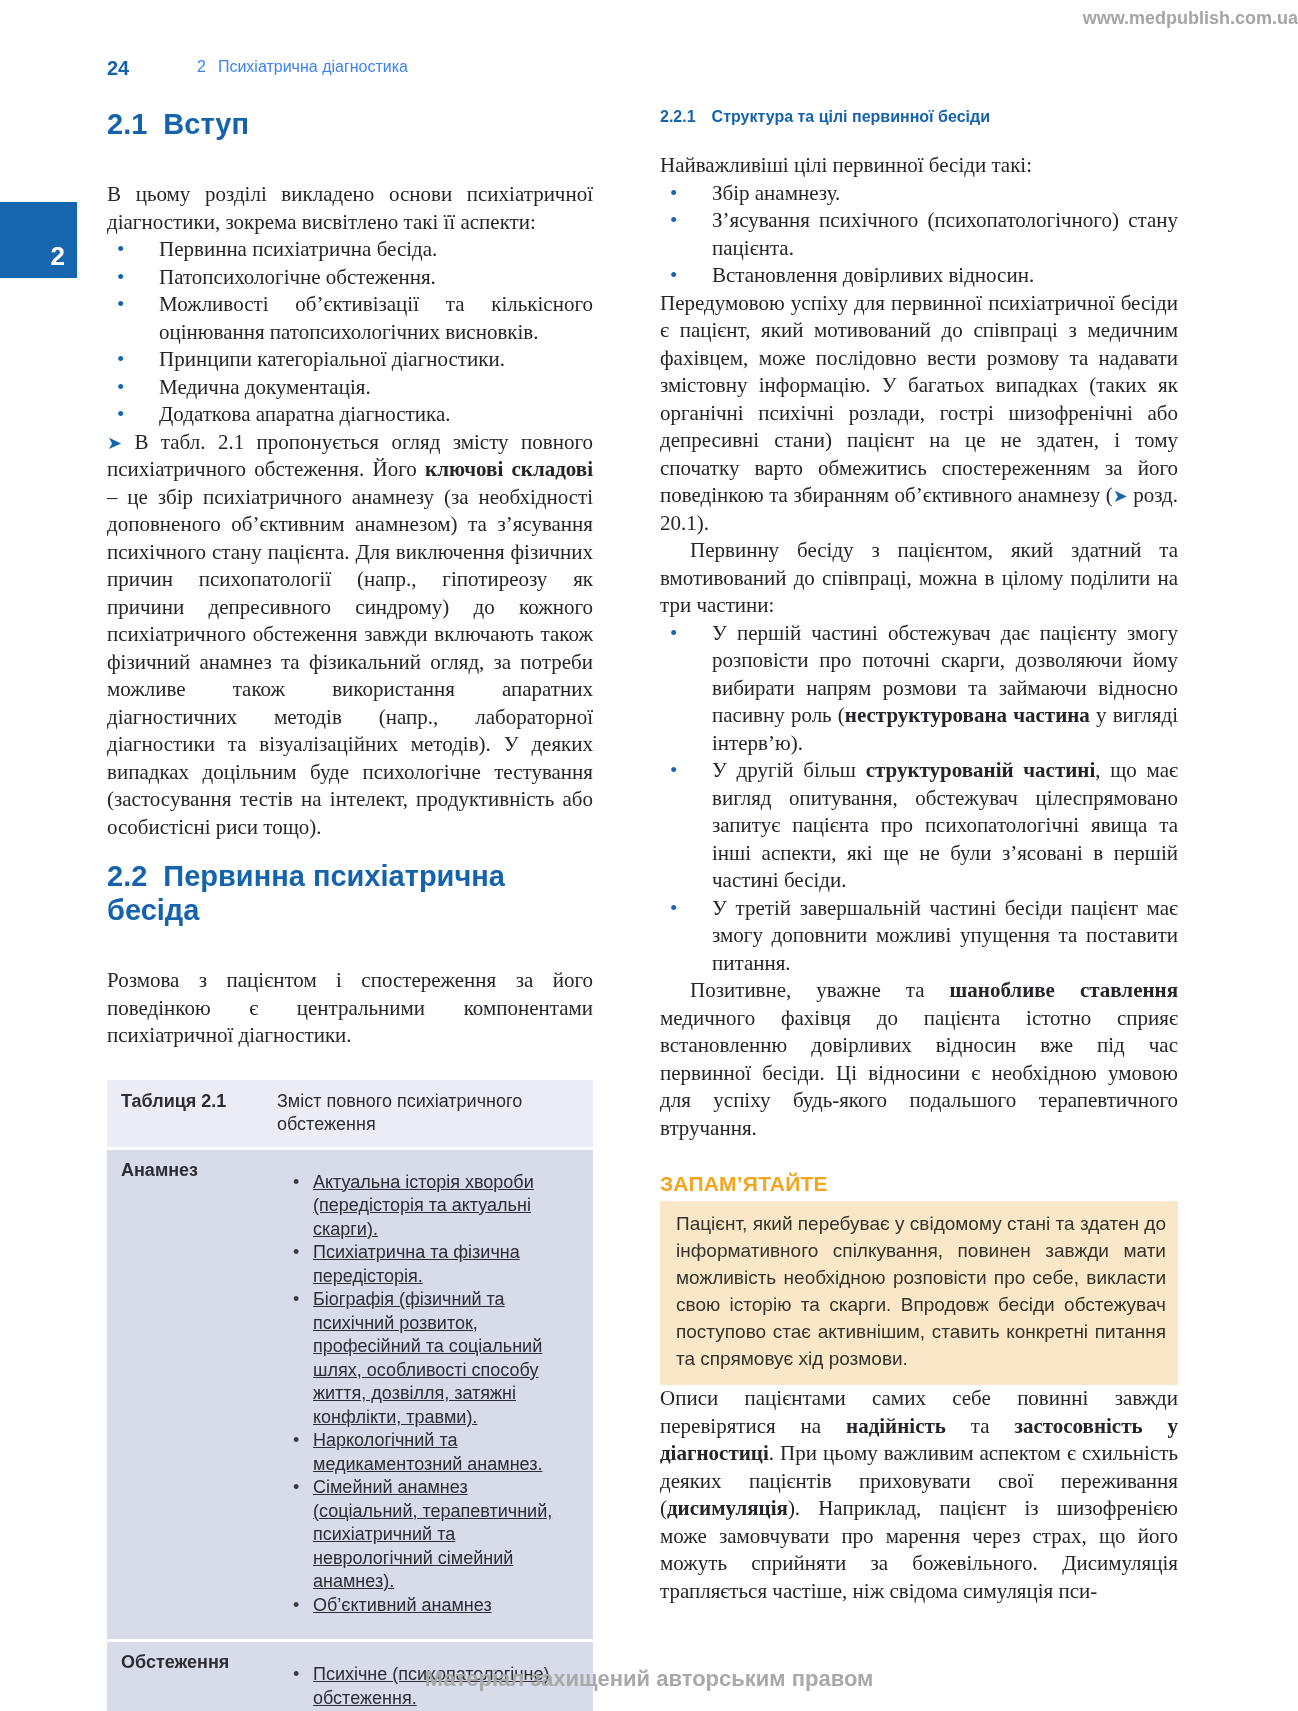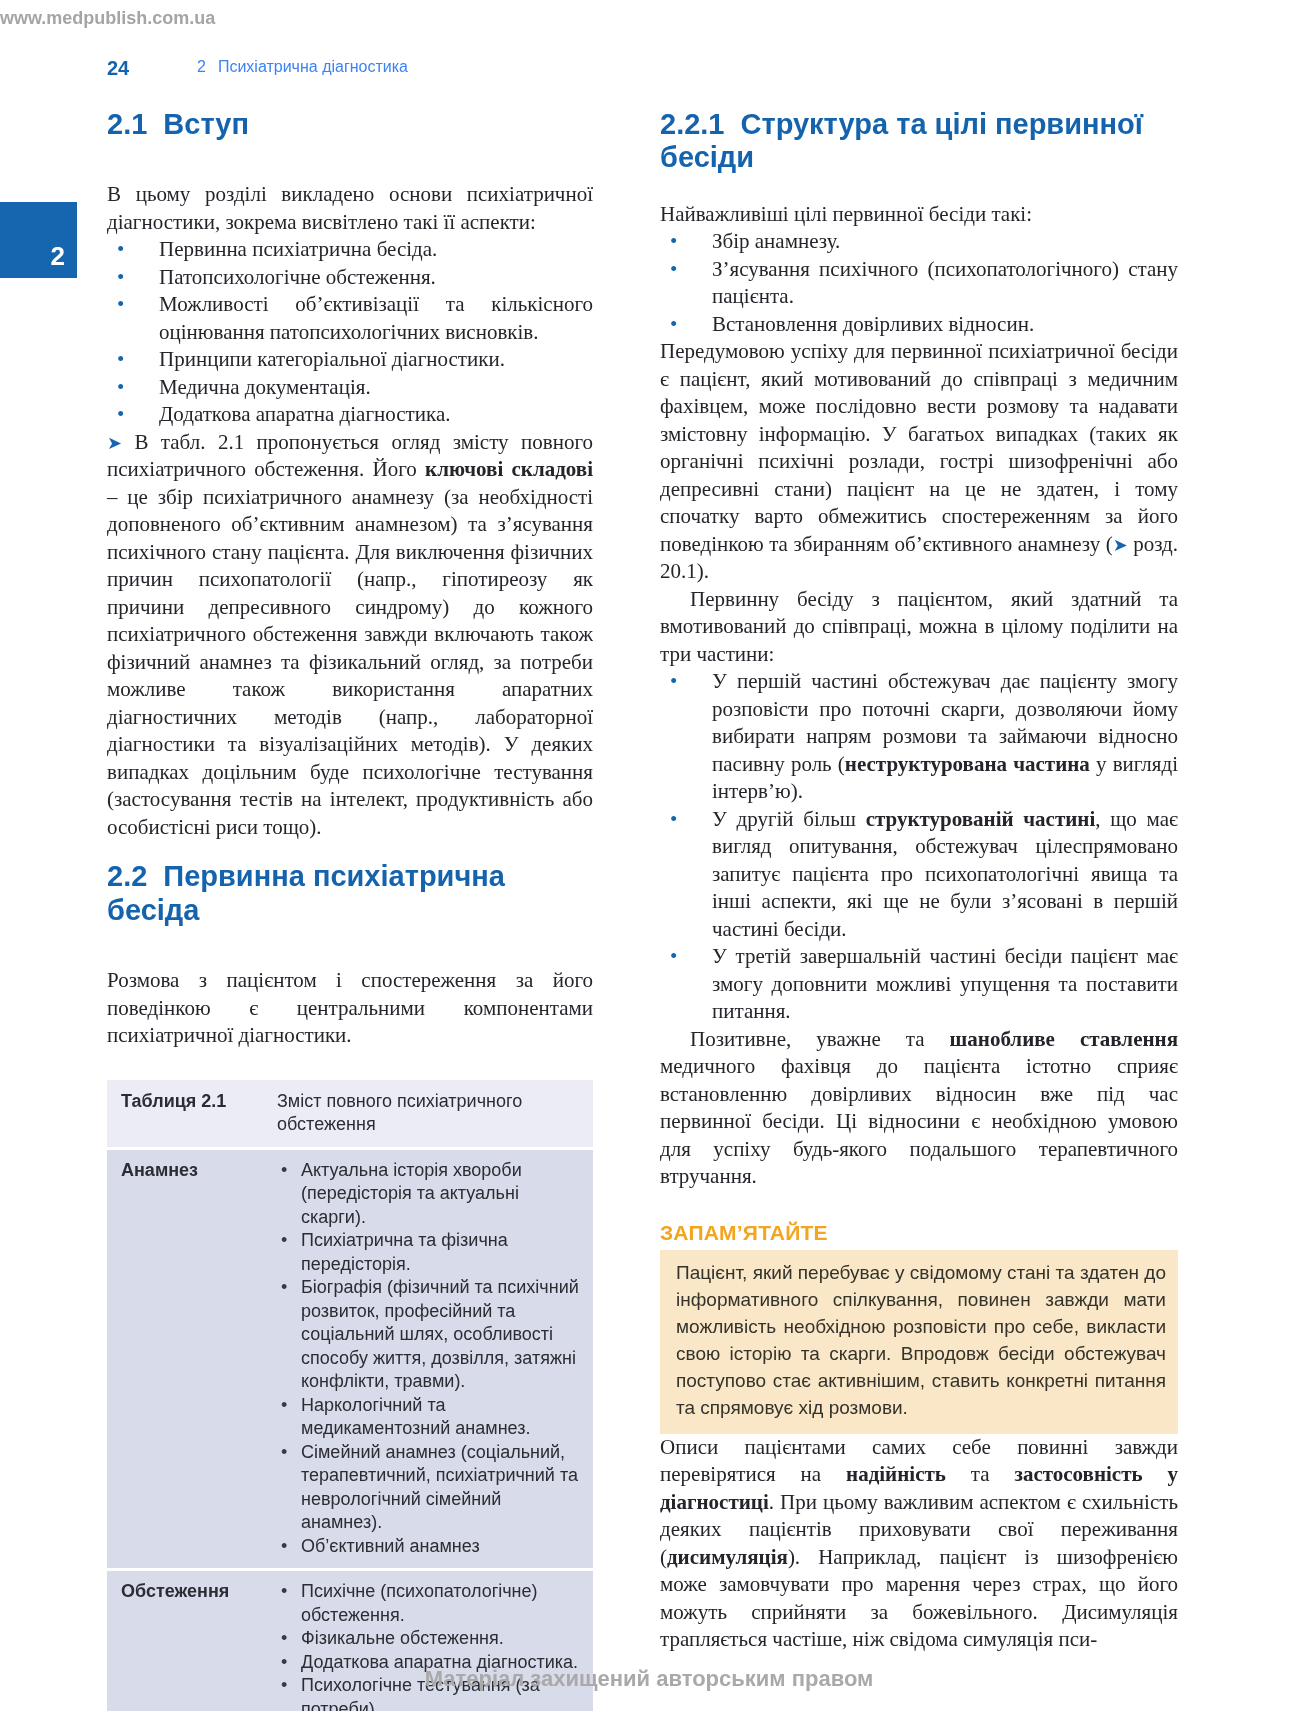--- a/index.html
+++ b/index.html
@@ -3,21 +3,21 @@
 <meta charset="utf-8">
 <style>
   html,body{margin:0;padding:0;}
   body{background:#ffffff;}
   .page{
     position:relative;width:1298px;height:1711px;background:#ffffff;overflow:hidden;
     font-family:"Liberation Serif", serif;color:#24242b;
   }
   
   .watermark{
-    position:absolute;top:8px;left:0;width:100%;text-align:left;
+    position:absolute;top:8px;left:0;width:100%;text-align:right;
     font-family:"Liberation Sans", sans-serif;font-weight:600;font-size:18px;color:#a5a5a5;
   }
   
   .pageno{
     position:absolute;left:107px;top:57px;
     font-family:"Liberation Sans", sans-serif;font-weight:700;font-size:20px;color:#1563ac;
   }
   .running{
     position:absolute;left:197px;top:58px;
     font-family:"Liberation Sans", sans-serif;font-size:16px;color:#3b82f6;
@@ -32,21 +32,21 @@
   }
   
   .col-left{position:absolute;left:107px;top:108px;width:486px;}
   .col-right{position:absolute;left:660px;top:108px;width:518px;}
 
   h1.sec{
     font-family:"Liberation Sans", sans-serif;font-weight:700;font-size:29px;color:#1563ac;
     margin:0 0 40px 0;line-height:1.15;
   }
   h2.sec{
-    font-family:"Liberation Sans", sans-serif;font-weight:700;font-size:29px;color:#1563ac;
+    font-family:"Liberation Sans", sans-serif;font-weight:700;font-size:16px;color:#1563ac;
     margin:0 0 26px 0;line-height:1.15;
   }
   .sec .ht{margin-left:16px;}
 
   p.body{
     margin:0;font-size:21px;line-height:27.5px;text-align:justify;
   }
   p.indent{text-indent:30px;}
   .mt{margin-top:0;}
 
@@ -67,21 +67,21 @@
   .tbl-caption{
     background:#ebecf4;display:grid;grid-template-columns:156px 1fr;
     padding:10px 12px 10px 14px;box-sizing:border-box;
   }
   .tbl-caption .cap-label{font-weight:700;}
   .tbl-row{
     background:#d8dbe9;display:grid;grid-template-columns:156px 1fr;margin-top:3px;
     padding:9px 10px 10px 14px;box-sizing:border-box;
   }
   .tbl-row .row-label{font-weight:700;}
-  ul.tbl-list{list-style:none;margin:0;padding:0;}
+  ul.tbl-list{list-style:none;margin:12px;padding:0;text-decoration:underline;}
   ul.tbl-list li{position:relative;padding-left:24px;}
   ul.tbl-list li::before{content:"\2022";position:absolute;left:4px;top:0;color:#3a3a42;}
 
   
   .remember-label{
     margin-top:30px;font-family:"Liberation Sans", sans-serif;font-weight:700;
     font-size:21px;color:#f2a51f;letter-spacing:0.2px;
   }
   .remember-box{
     margin-top:5px;background:#fae7c8;padding:9px 12px 13px 16px;

